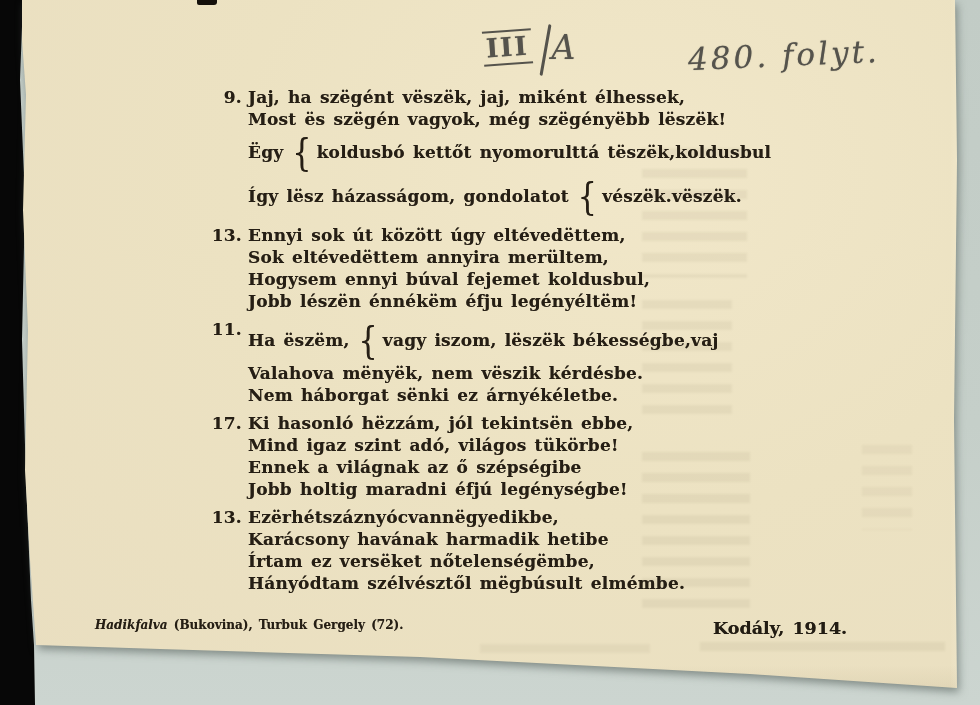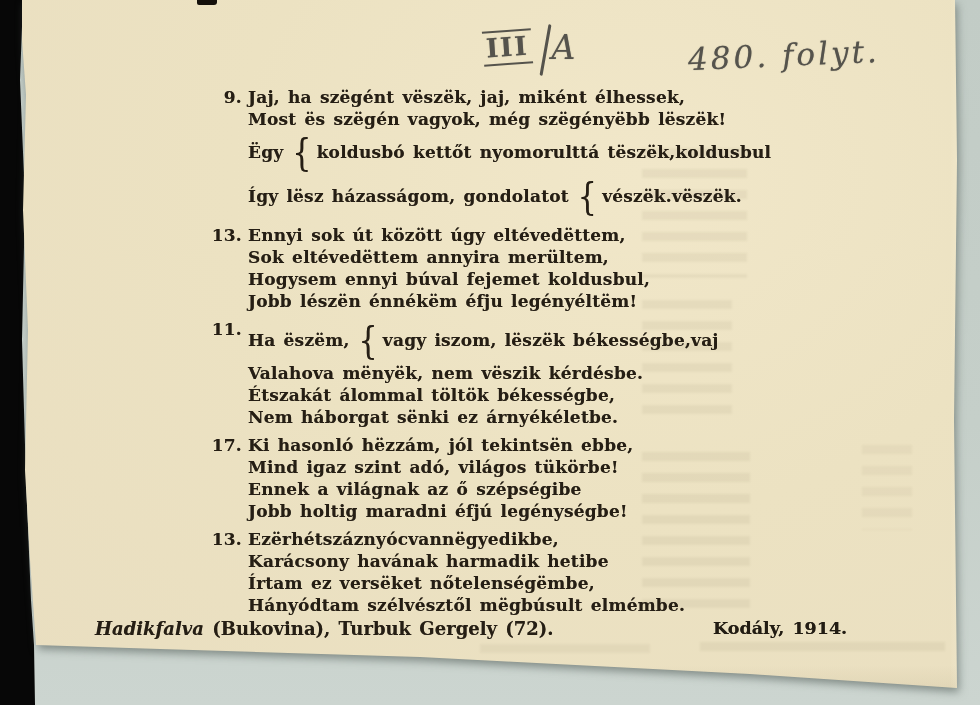--- a/index.html
+++ b/index.html
@@ -74,21 +74,21 @@
   .brace-line .prefix { line-height: 22px; }
   .brace-glyph {
     font-weight: 400; font-size: 30px; line-height: 44px;
     transform: scaleY(1.25); margin: 0 5px 0 9px;
   }
   .opts { display: flex; flex-direction: row; }
   .opts span { height: 22px; line-height: 22px; white-space: nowrap; }
   
   .footer-source {
     position: absolute; left: 95px; top: 618px;
-    font-size: 18px; font-weight: 700; color: #251e14;
+    font-size: 12px; font-weight: 700; color: #251e14;
     word-spacing: 2px; white-space: nowrap;
     text-shadow: 0 0 0.4px rgba(37,30,20,0.55);
   }
   .footer-source .place { font-style: italic; }
   .footer-collector {
     position: absolute; left: 668px; top: 618px;
     font-size: 17.5px; font-weight: 700; color: #221c13;
     word-spacing: 2px; white-space: nowrap;
     text-shadow: 0 0 0.5px rgba(34,28,19,0.7);
     margin-left: 45px;
@@ -173,21 +173,20 @@
           <div class="vlines">
             <div class="brace-line">
               <span class="prefix">Ha ëszëm,</span>
               <span class="brace-glyph">{</span>
               <span class="opts">
                 <span>vagy iszom, lëszëk békességbe,</span>
                 <span>vaj</span>
               </span>
             </div>
             <div class="vline">Valahova mënyëk, nem vëszik kérdésbe.</div>
-            <div class="vline">Étszakát álommal töltök békességbe,</div>
             <div class="vline">Nem háborgat sënki ez árnyékéletbe.</div>
           </div>
         </div>
 
         <div class="verse">
           <div class="vnum">17.</div>
           <div class="vlines">
             <div class="vline">Ki hasonló hëzzám, jól tekintsën ebbe,</div>
             <div class="vline">Mind igaz szint adó, világos tükörbe!</div>
             <div class="vline">Ennek a világnak az ő szépségibe</div>

